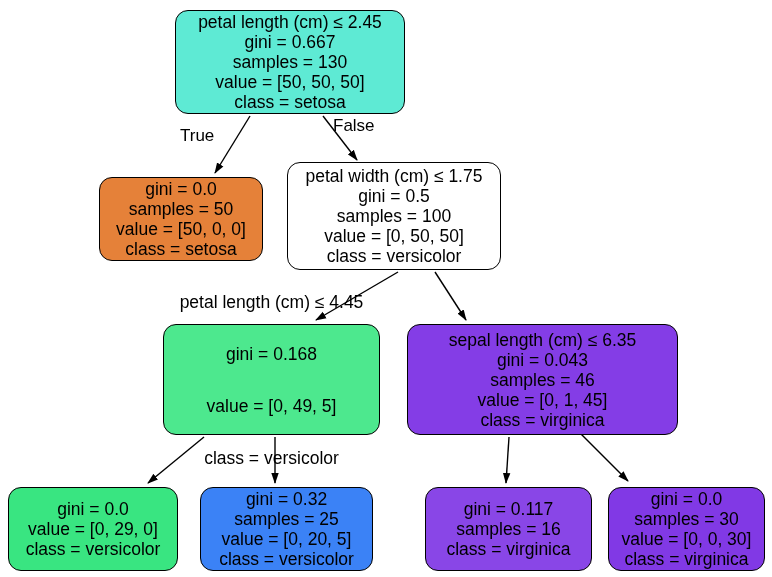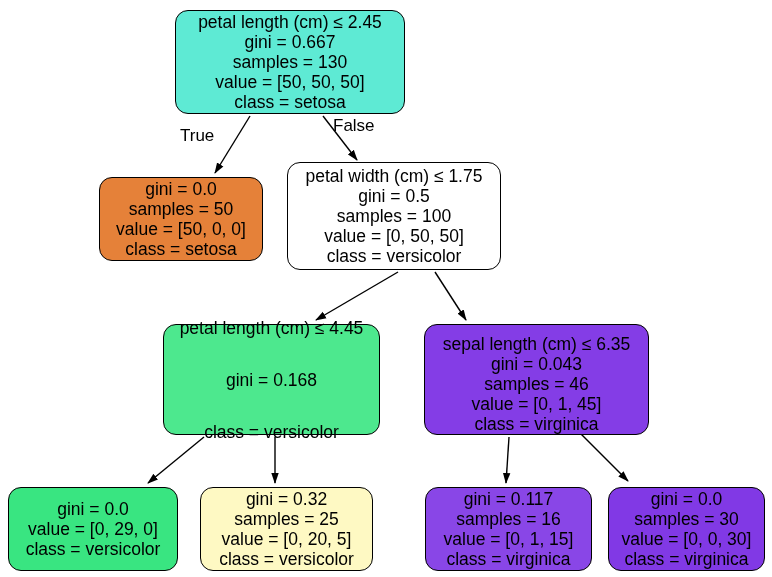--- a/index.html
+++ b/index.html
@@ -43,21 +43,21 @@
     position: absolute;
     font-size: 17px;
     line-height: 19px;
     white-space: nowrap;
   }
   
   #n-root { left: 175px; top: 10px;  width: 230px; height: 104px; }
   #n-setosa { left: 99px;  top: 177px; width: 164px; height: 84px; }
   #n-pw   { left: 287px; top: 162px; width: 214px; height: 108px; }
   #n-pl2  { left: 163px; top: 324px; width: 217px; height: 111px; }
-  #n-sl   { left: 424px; top: 324px; width: 225px; height: 111px; justify-content: flex-end; }
+  #n-sl   { left: 407px; top: 324px; width: 271px; height: 111px; }
   #n-l1   { left: 8px;   top: 487px; width: 170px; height: 84px; }
   #n-l2   { left: 200px; top: 487px; width: 173px; height: 84px; }
   #n-l3   { left: 425px; top: 487px; width: 167px; height: 84px; }
   #n-l4   { left: 608px; top: 487px; width: 157px; height: 84px; }
   #lbl-true  { left: 180px; top: 126px; }
   #lbl-false { left: 333px; top: 116px; }
 </style>
 </head>
 <body>
 
@@ -101,48 +101,48 @@
     <span class="tline">petal width (cm) ≤ 1.75</span>
     <span class="tline">gini = 0.5</span>
     <span class="tline">samples = 100</span>
     <span class="tline">value = [0, 50, 50]</span>
     <span class="tline">class = versicolor</span>
   </div>
 
   <div id="n-pl2" class="node" style="background-color: rgb(77, 232, 142); gap: 32px;">
     <span class="tline">petal length (cm) ≤ 4.45</span>
     <span class="tline">gini = 0.168</span>
+    <span class="tline">value = [0, 49, 5]</span>
     <span class="tline">class = versicolor</span>
   </div>
 
   <div id="n-sl" class="node" style="background-color: rgb(132, 61, 230);">
     <span class="tline">sepal length (cm) ≤ 6.35</span>
     <span class="tline">gini = 0.043</span>
     <span class="tline">samples = 46</span>
     <span class="tline">value = [0, 1, 45]</span>
     <span class="tline">class = virginica</span>
   </div>
 
   <div id="n-l1" class="node" style="background-color: rgb(57, 229, 129);">
     <span class="tline">gini = 0.0</span>
     <span class="tline">value = [0, 29, 0]</span>
     <span class="tline">class = versicolor</span>
   </div>
 
-  <div id="n-l2" class="node" style="background-color: #fef9c3;">
+  <div id="n-l2" class="node" style="background-color: #3b82f6;">
     <span class="tline">gini = 0.32</span>
     <span class="tline">samples = 25</span>
     <span class="tline">value = [0, 20, 5]</span>
     <span class="tline">class = versicolor</span>
   </div>
 
   <div id="n-l3" class="node" style="background-color: rgb(137, 70, 231);">
     <span class="tline">gini = 0.117</span>
     <span class="tline">samples = 16</span>
-    <span class="tline">value = [0, 1, 15]</span>
     <span class="tline">class = virginica</span>
   </div>
 
   <div id="n-l4" class="node" style="background-color: rgb(129, 57, 229);">
     <span class="tline">gini = 0.0</span>
     <span class="tline">samples = 30</span>
     <span class="tline">value = [0, 0, 30]</span>
     <span class="tline">class = virginica</span>
   </div>
 

